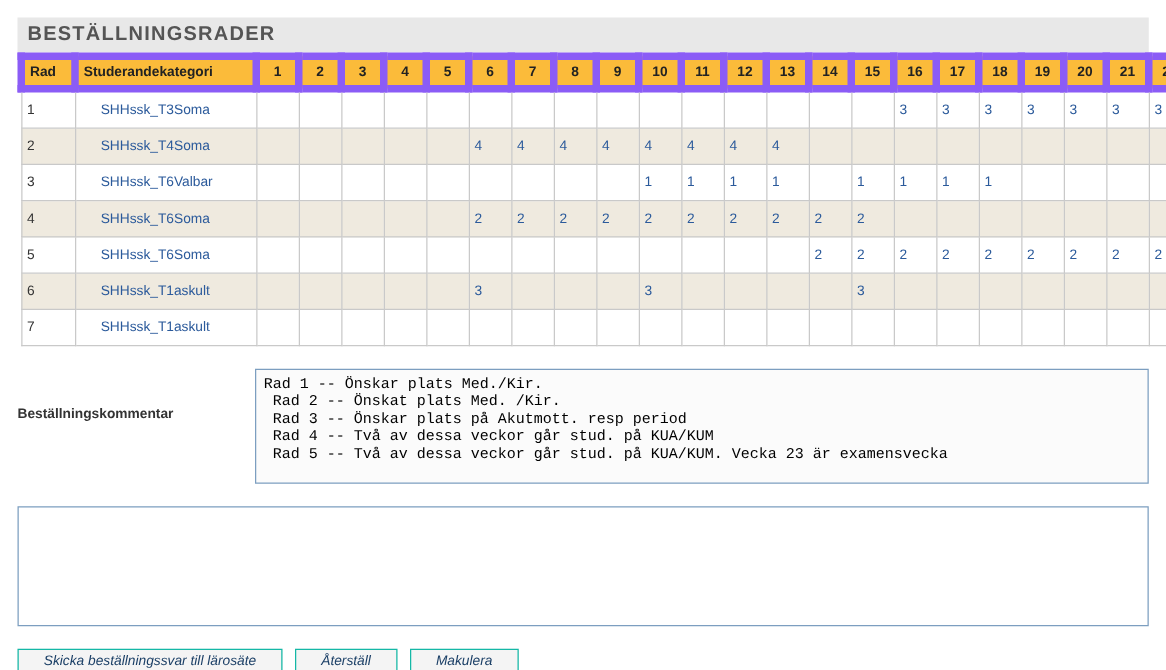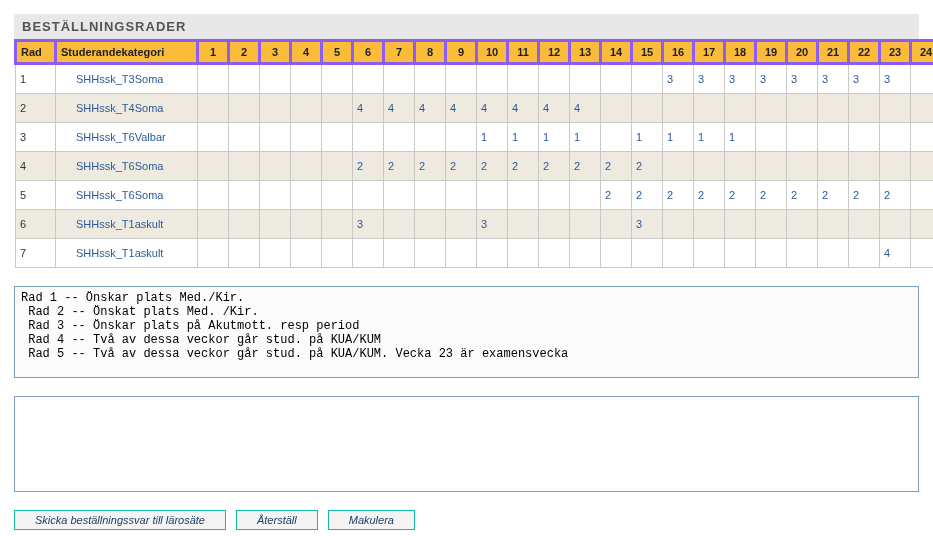--- a/index.html
+++ b/index.html
@@ -6,38 +6,38 @@
     margin: 0;
     padding: 14px;
     font-family: Verdana, Arial, sans-serif;
     font-size: 11px;
     color: #333;
     background: #fff;
   }
   .section-header {
     background: #e8e8e8;
     padding: 5px 8px;
-    font-size: 13px;
+    font-size: 16px;
     font-weight: bold;
     color: #555;
     letter-spacing: 1px;
     margin-bottom: 0;
     font-variant: small-caps;
   }
   table.data-table {
     border-collapse: collapse;
     width: 100%;
     table-layout: fixed;
   }
   table.data-table th {
     background: #fbbb3a;
     color: #222;
     font-weight: bold;
     padding: 4px 3px;
-    border: 3px solid #8b5cf6;
+    border: 6px solid #8b5cf6;
     font-size: 11px;
     text-align: center;
   }
   table.data-table th.col-rad { width: 30px; text-align: left; padding-left:4px;}
   table.data-table th.col-cat { width: 132px; text-align: left; padding-left:4px;}
   table.data-table th.col-num { width: 22px; }
   table.data-table td {
     border: 1px solid #c9c9c9;
     padding: 6px 3px;
     font-size: 11px;
@@ -357,20 +357,21 @@
         <td class="num-cell"></td>
         <td class="num-cell">4</td>
         <td class="num-cell"></td>
         <td class="num-cell"></td>
         <td class="num-cell"></td>
       </tr>
     </tbody>
 </table>
 
 <div class="field-row">
+  <div class="field-label">Beställningskommentar</div>
   <div class="comment-box">Rad 1 -- Önskar plats Med./Kir.
  Rad 2 -- Önskat plats Med. /Kir.
  Rad 3 -- Önskar plats på Akutmott. resp period
  Rad 4 -- Två av dessa veckor går stud. på KUA/KUM
  Rad 5 -- Två av dessa veckor går stud. på KUA/KUM. Vecka 23 är examensvecka</div>
 </div>
 
 <div class="field-row">
   <textarea class="answer-box" style=""></textarea>
 </div>

